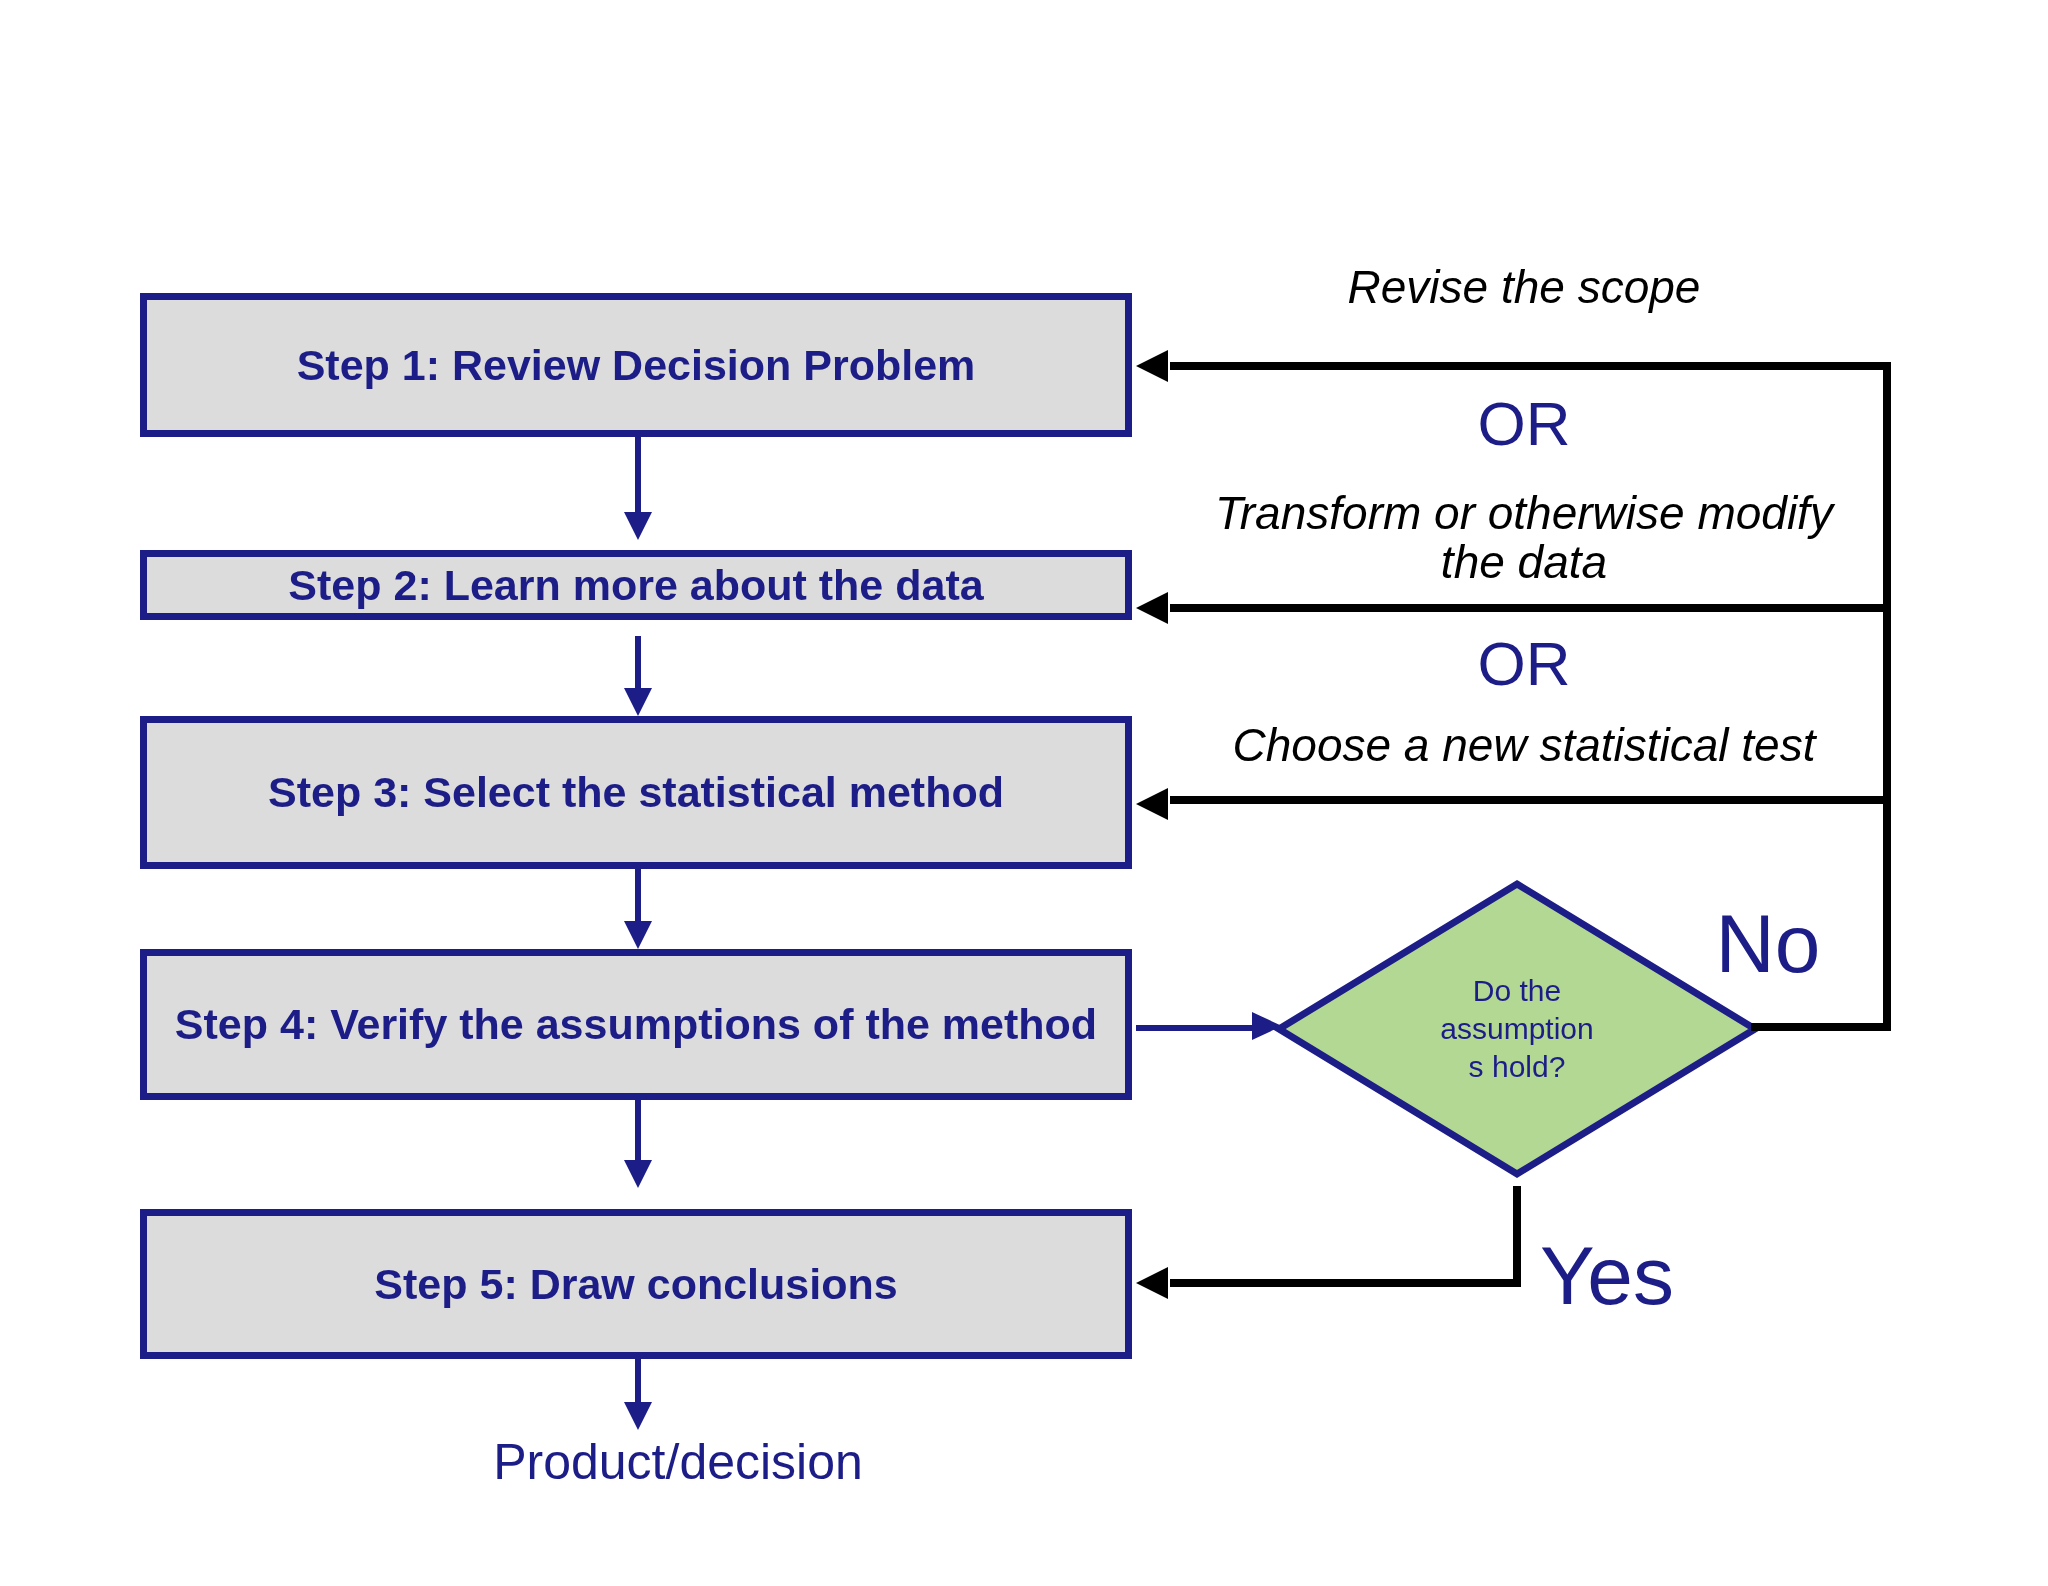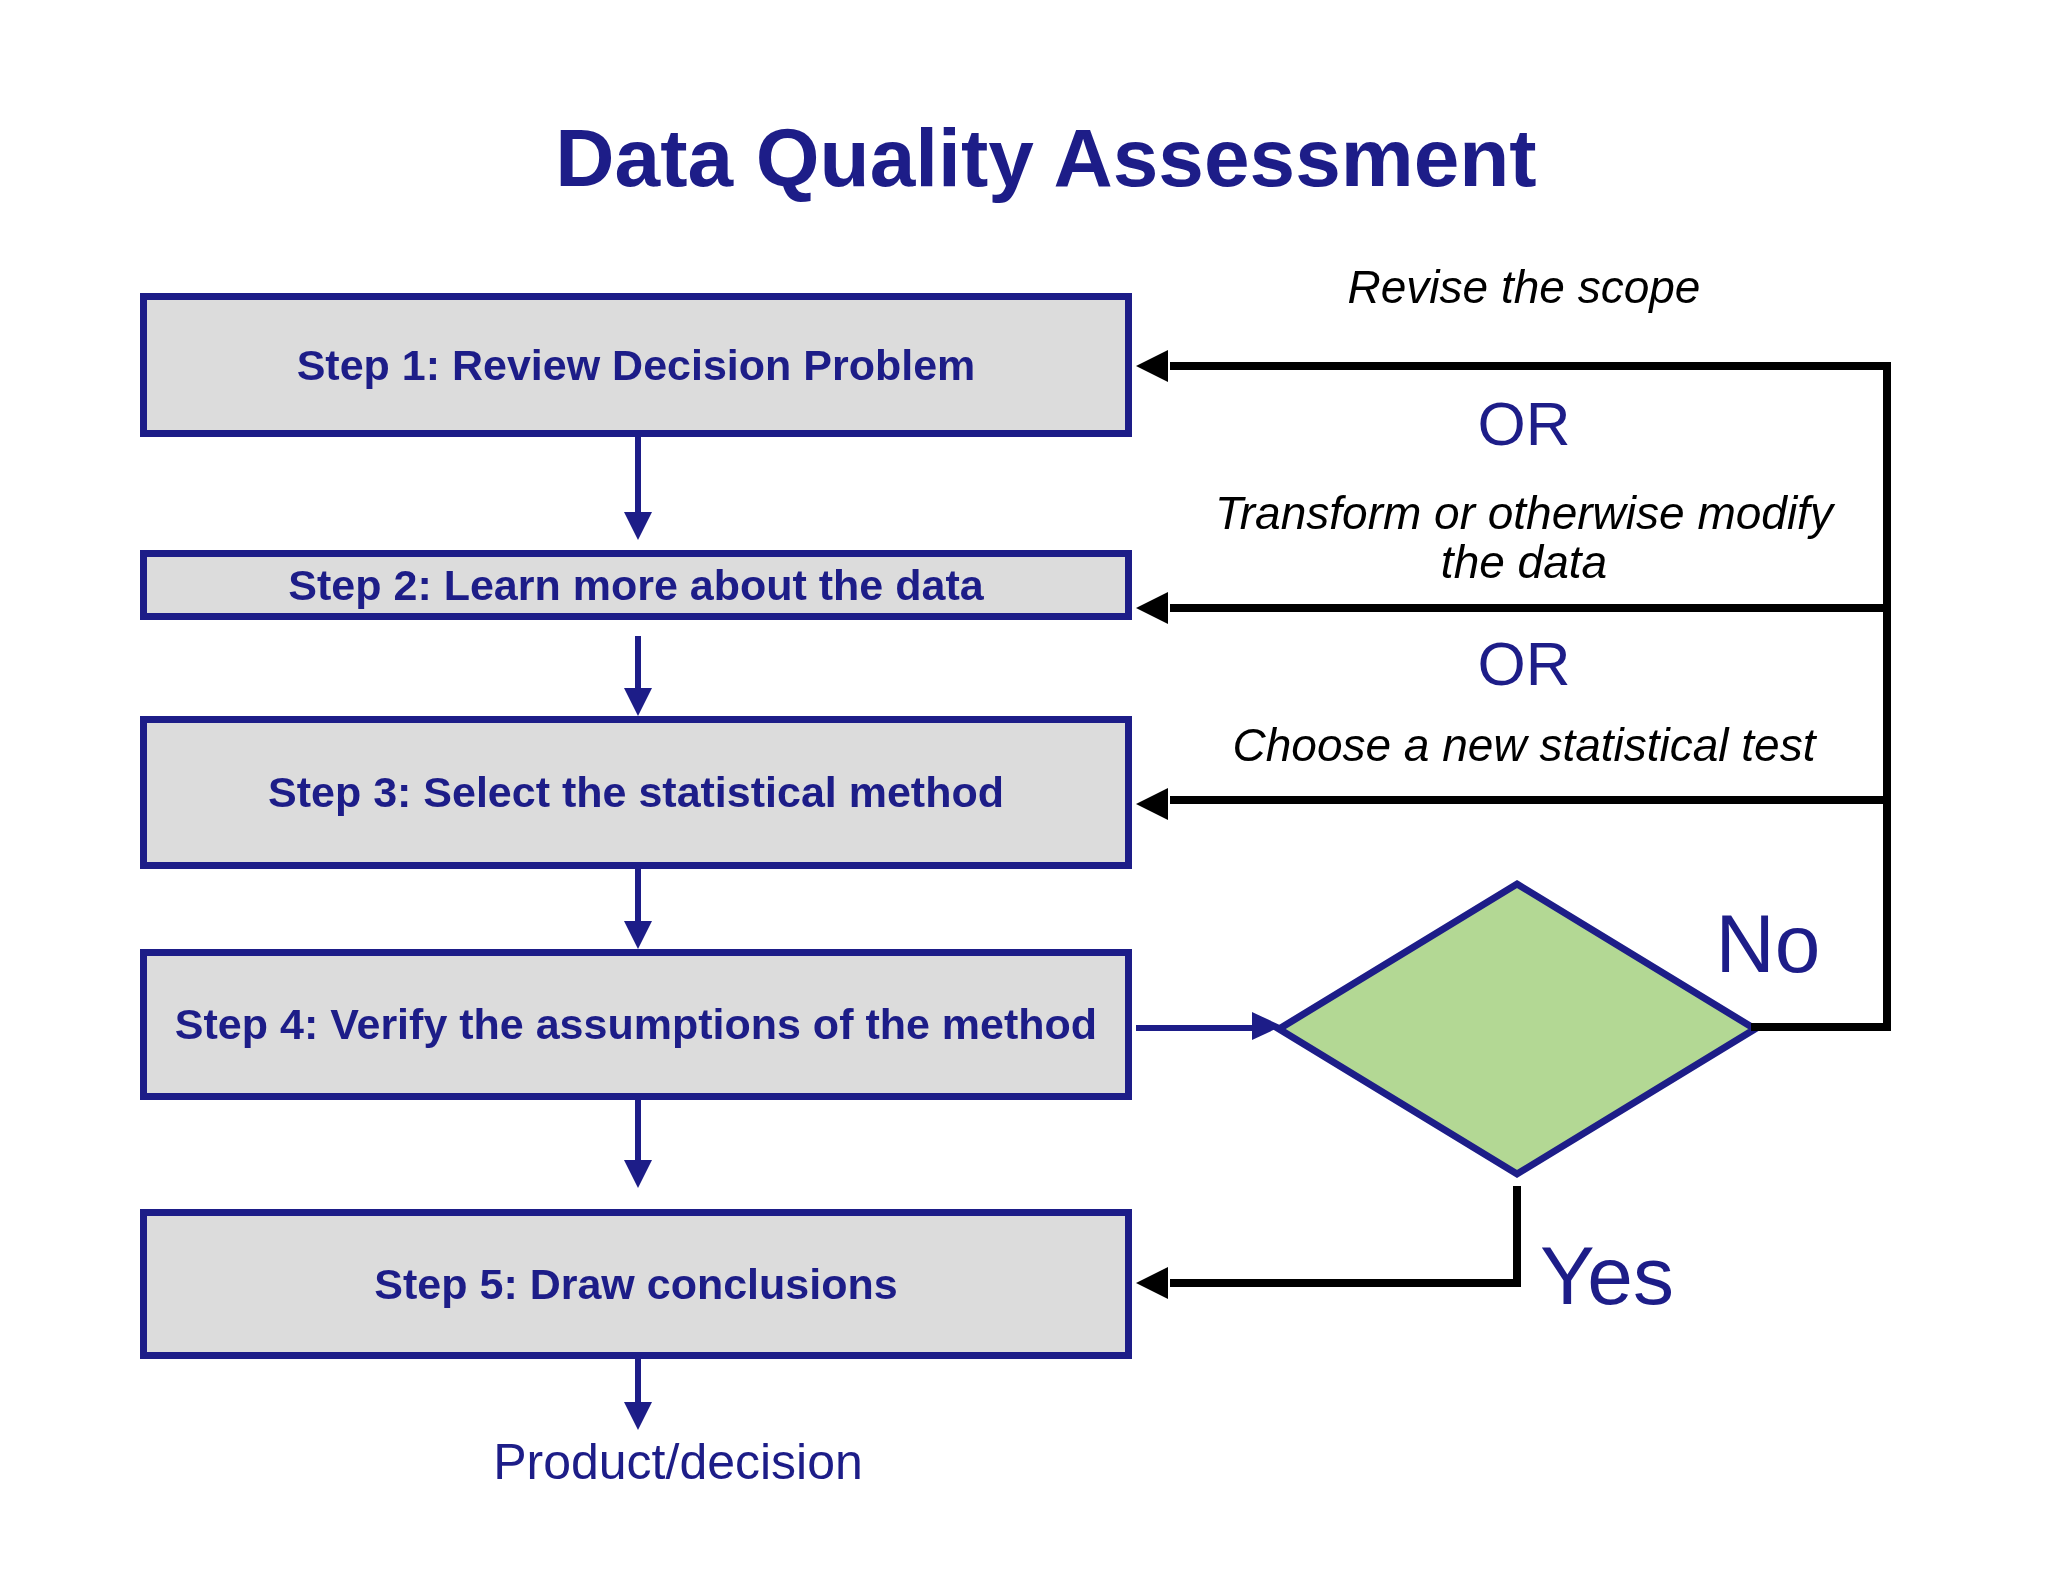--- a/index.html
+++ b/index.html
@@ -43,21 +43,20 @@
     border-left:14px solid transparent;border-right:14px solid transparent;
     border-top:28px solid var(--navy);}
   .diamond-svg{position:absolute;left:1269px;top:876px;}
   .diamond-svg polygon{fill:var(--diamond_fill);stroke:var(--navy);stroke-width:7;}
 </style>
 </head>
 <body>
 
 <div class="canvas">
 
-  <div class="ctr title" style="left:1046px;top:158px;">Data Quality Assessment</div>
 
   <div class="step-box" style="top:293px;height:144px;">
     <span>Step 1: Review Decision Problem</span>
   </div>
   <div class="step-box" style="top:550px;height:70px;">
     <span>Step 2: Learn more about the data</span>
   </div>
   <div class="step-box" style="top:716px;height:153px;">
     <span>Step 3: Select the statistical method</span>
   </div>
@@ -116,20 +115,25 @@
   <div class="ctr annot" style="left:1524px;top:745px;">Choose a new statistical test</div>
 
   <div>
     <div class="hshaft-navy" style="left:1136px;top:1025px;width:118px;"></div>
     <div class="head-right-navy" style="left:1252px;top:1012px;"></div>
   </div>
 
   <svg class="diamond-svg" width="496" height="306" viewBox="0 0 496 306">
     <polygon points="248,8 486,153 248,298 10,153"></polygon>
   </svg>
+  <div class="ctr diamond-text" style="left:1517px;top:1029px;">
+    <div>Do the</div>
+    <div>assumption</div>
+    <div>s hold?</div>
+  </div>
 
   <div>
     <div class="hshaft" style="left:1751px;top:1023px;width:140px;"></div>
   </div>
   <div class="ctr bignav" style="left:1768px;top:944px;text-align:center;">No</div>
 
   <div>
     <div class="vshaft" style="left:1513px;top:1186px;height:101px;"></div>
     <div class="hshaft" style="left:1170px;top:1279px;width:351px;"></div>
     <div class="head-left" style="left:1136px;top:1267px;"></div>

